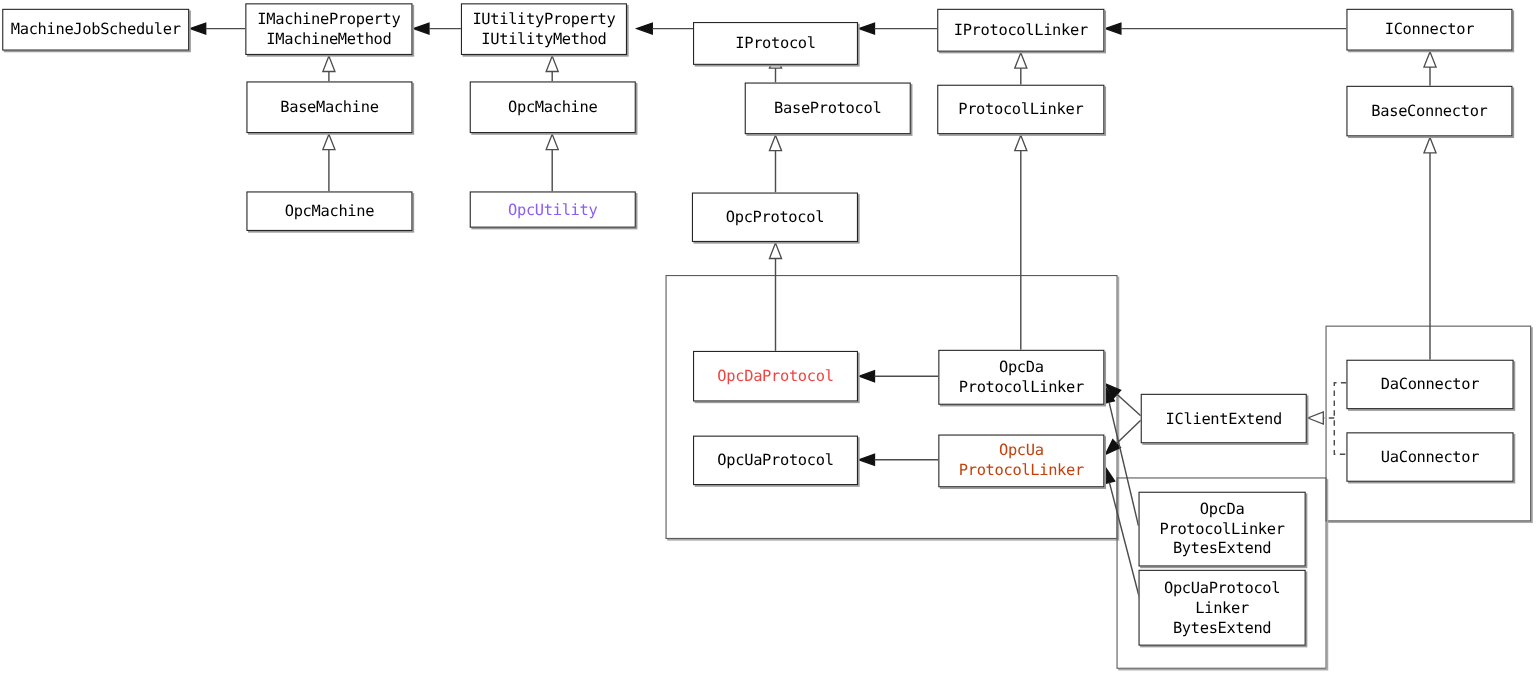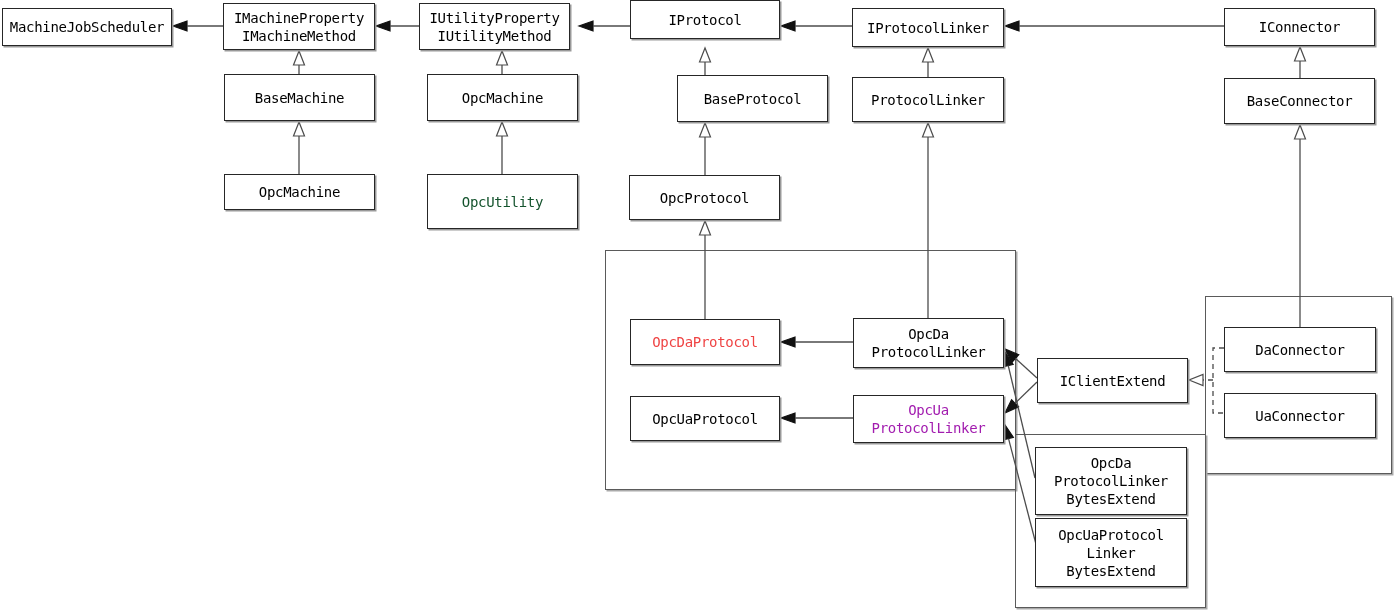--- a/index.html
+++ b/index.html
@@ -125,21 +125,21 @@
         <div>MachineJobScheduler</div>
       </div>
       <div class="node" style="left: 223px; top: 3px; width: 152px; height: 47px; border-color: rgb(38, 38, 38); color: rgb(0, 0, 0);">
         <div>IMachineProperty</div>
         <div>IMachineMethod</div>
       </div>
       <div class="node" style="left: 419px; top: 3px; width: 151px; height: 47px; border-color: rgb(38, 38, 38); color: rgb(0, 0, 0);">
         <div>IUtilityProperty</div>
         <div>IUtilityMethod</div>
       </div>
-      <div class="node" style="left: 630px; top: 0; width: 150px; height: 39px; border-color: rgb(38, 38, 38); color: rgb(0, 0, 0);">
+      <div class="node" style="left: 630px; top: 20px; width: 150px; height: 39px; border-color: rgb(38, 38, 38); color: rgb(0, 0, 0);">
         <div>IProtocol</div>
       </div>
       <div class="node" style="left: 852px; top: 8px; width: 152px; height: 39px; border-color: rgb(38, 38, 38); color: rgb(0, 0, 0);">
         <div>IProtocolLinker</div>
       </div>
       <div class="node" style="left: 1224px; top: 8px; width: 151px; height: 38px; border-color: rgb(38, 38, 38); color: rgb(0, 0, 0);">
         <div>IConnector</div>
       </div>
       <div class="node" style="left: 224px; top: 74px; width: 151px; height: 47px; border-color: rgb(38, 38, 38); color: rgb(0, 0, 0);">
         <div>BaseMachine</div>
@@ -152,37 +152,37 @@
       </div>
       <div class="node" style="left: 852px; top: 77px; width: 152px; height: 45px; border-color: rgb(38, 38, 38); color: rgb(0, 0, 0);">
         <div>ProtocolLinker</div>
       </div>
       <div class="node" style="left: 1224px; top: 78px; width: 151px; height: 46px; border-color: rgb(38, 38, 38); color: rgb(0, 0, 0);">
         <div>BaseConnector</div>
       </div>
       <div class="node" style="left: 224px; top: 174px; width: 151px; height: 36px; border-color: rgb(38, 38, 38); color: rgb(0, 0, 0);">
         <div>OpcMachine</div>
       </div>
-      <div class="node" style="left: 427px; top: 174px; width: 151px; height: 55px; border-color: rgb(38, 38, 38); color: #14532d;">
+      <div class="node" style="left: 427px; top: 174px; width: 151px; height: 33px; border-color: rgb(38, 38, 38); color: #8b5cf6;">
         <div>OpcUtility</div>
       </div>
       <div class="node" style="left: 629px; top: 175px; width: 151px; height: 45px; border-color: rgb(38, 38, 38); color: rgb(0, 0, 0);">
         <div>OpcProtocol</div>
       </div>
       <div class="node" style="left: 630px; top: 319px; width: 150px; height: 46px; border-color: rgb(38, 38, 38); color: #ef4444;">
         <div>OpcDaProtocol</div>
       </div>
       <div class="node" style="left: 630px; top: 396px; width: 150px; height: 45px; border-color: rgb(38, 38, 38); color: rgb(0, 0, 0);">
         <div>OpcUaProtocol</div>
       </div>
       <div class="node" style="left: 853px; top: 318px; width: 151px; height: 50px; border-color: rgb(38, 38, 38); color: rgb(0, 0, 0);">
         <div>OpcDa</div>
         <div>ProtocolLinker</div>
       </div>
-      <div class="node" style="left: 853px; top: 395px; width: 151px; height: 48px; border-color: rgb(38, 38, 38); color: #a21caf;">
+      <div class="node" style="left: 853px; top: 395px; width: 151px; height: 48px; border-color: rgb(38, 38, 38); color: #c2410c;">
         <div>OpcUa</div>
         <div>ProtocolLinker</div>
       </div>
       <div class="node" style="left: 1037px; top: 358px; width: 151px; height: 45px; border-color: rgb(38, 38, 38); color: rgb(0, 0, 0);">
         <div>IClientExtend</div>
       </div>
       <div class="node" style="left: 1224px; top: 327px; width: 152px; height: 45px; border-color: rgb(38, 38, 38); color: rgb(0, 0, 0); justify-content: center;">
         <div>DaConnector</div>
       </div>
       <div class="node" style="left: 1224px; top: 393px; width: 152px; height: 45px; border-color: rgb(38, 38, 38); color: rgb(0, 0, 0);">

